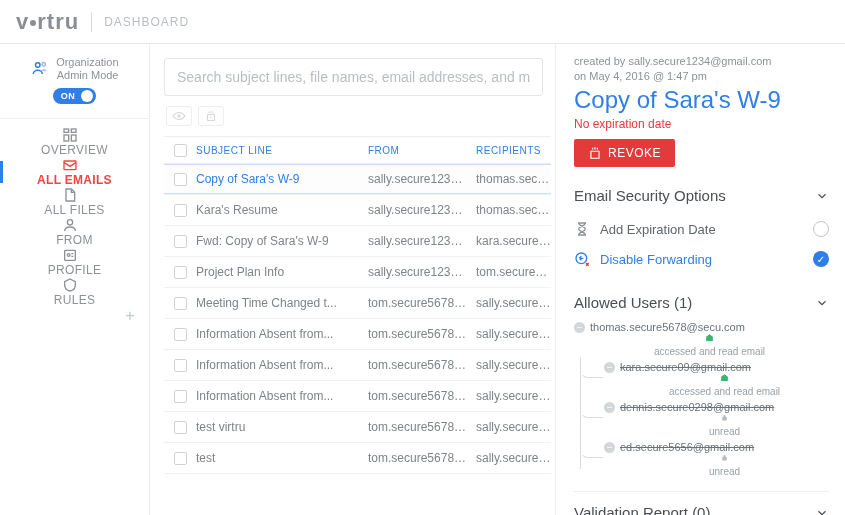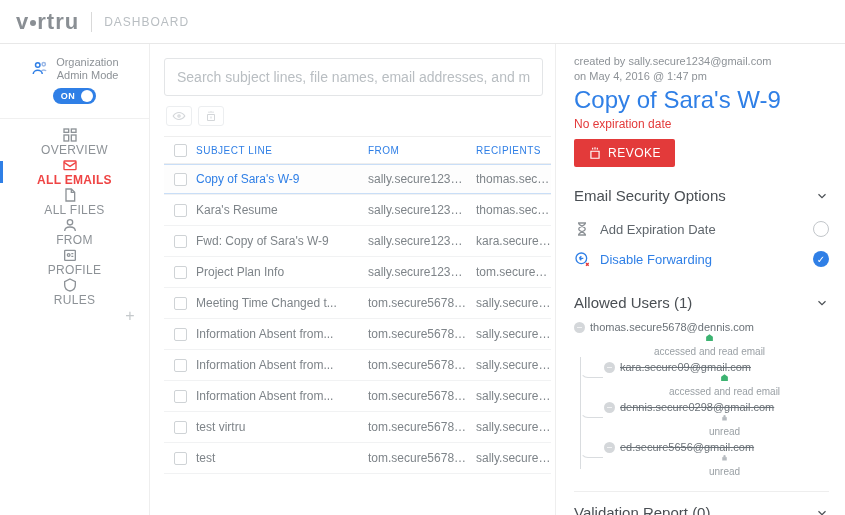--- a/index.html
+++ b/index.html
@@ -314,21 +314,21 @@
       <div class="sect">
         <div class="sect-hd">
           <span>Allowed Users (1)</span>
           <svg width="14" height="14" viewBox="0 0 24 24" fill="none" stroke="#4a4f54" stroke-width="2">
               <path d="M6 9l6 6 6-6"></path>
             </svg>
         </div>
         <div class="userlist">
           <div class="unode">
             <span class="minus">–</span>
-            <div class="eml">thomas.secure5678@dennis.com</div>
+            <div class="eml">thomas.secure5678@secu.com</div>
             <div class="stat">
                 <svg class="open-ic" viewBox="0 0 24 24">
                   <path d="M3 10l9-7 9 7v11H3z"></path>
                 </svg>
                 <span>accessed and read email</span>
               </div>
           </div>
           <div class="tree-ch" id="children">
               <div class="unode struck">
                 <span class="minus">–</span>

